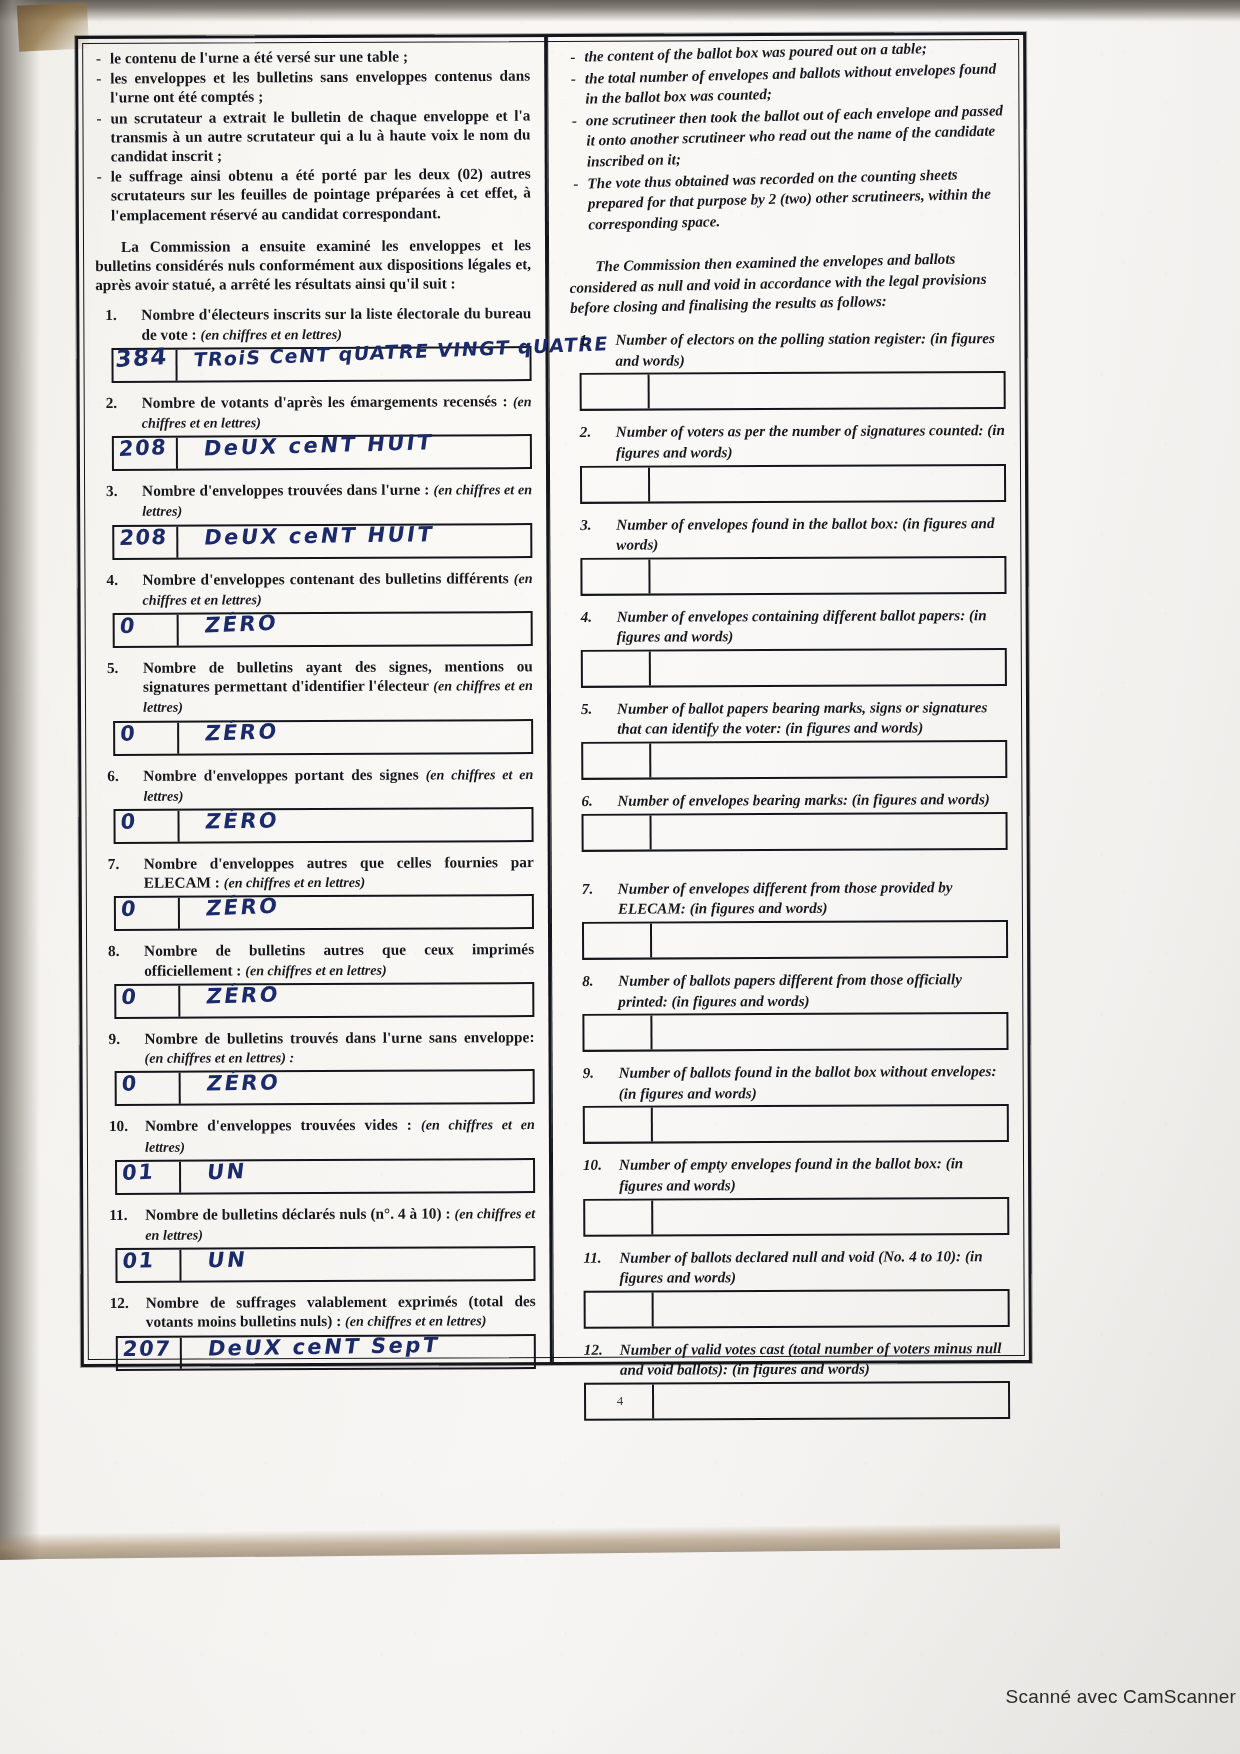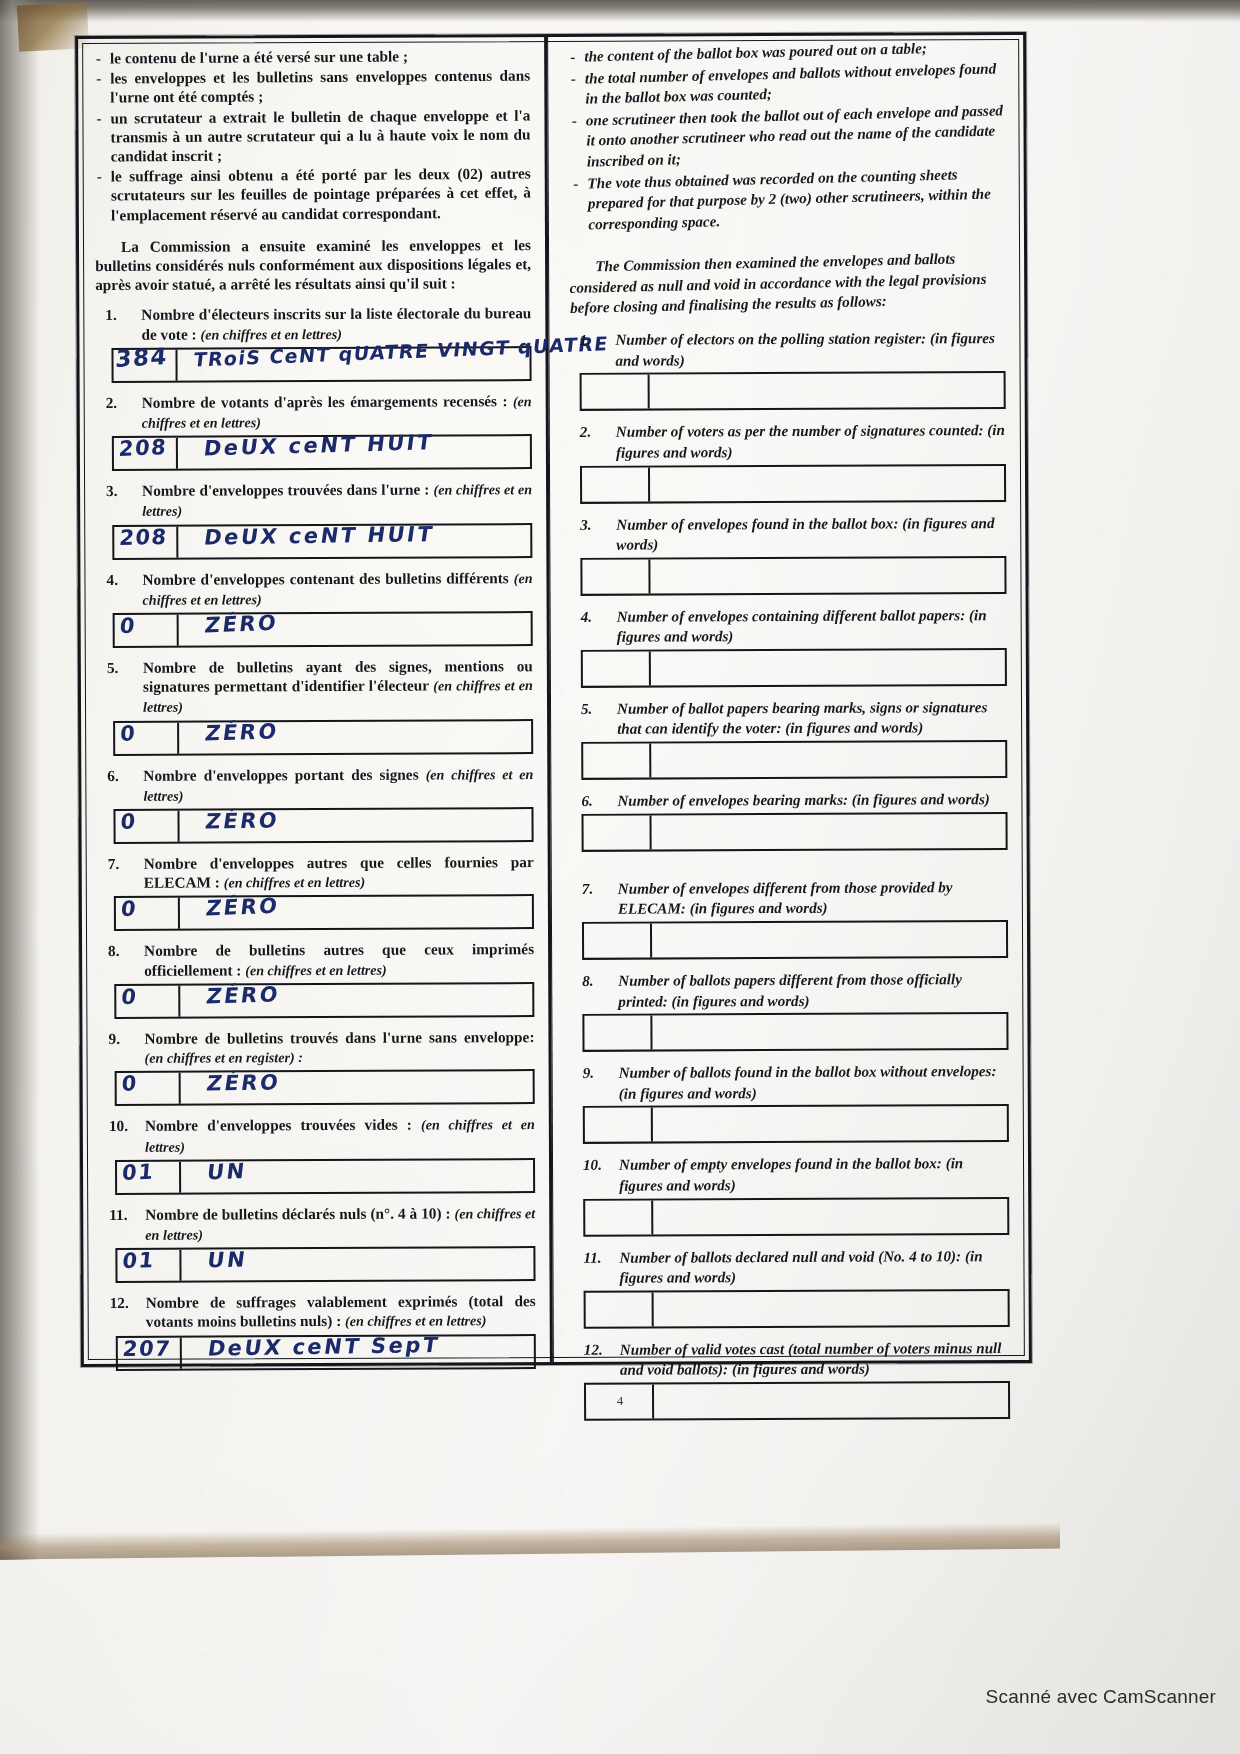--- a/index.html
+++ b/index.html
@@ -224,21 +224,21 @@
     position: absolute;
     left: 50%;
     top: 1393px;
     transform: translateX(-50%);
     font-family: "Liberation Serif", serif;
     font-size: 13px;
     color: #3a3a3a;
   }
   #camscanner {
     position: absolute;
-    right: 24px;
+    right: 4px;
     top: 1686px;
     font-family: "Liberation Sans", sans-serif;
     font-size: 19px;
     color: #2b2b2b;
     letter-spacing: .2px;
   }
 </style>
 </head>
 <body>
 
@@ -324,21 +324,21 @@
               </div>
             </div></li>
           <li><span class="num">8.</span><span>Nombre de bulletins autres que ceux imprimés officiellement :</span> <span class="ital">(en chiffres et en lettres)</span><div class="answer-box box-8">
               <div class="box-fig">
                 <span class="hand hand-fig" style="transform: rotate(0deg) skewX(-7deg);">0</span>
               </div>
               <div class="box-words">
                 <span class="hand hand-words" style="transform: rotate(-1.3deg) skewX(-9deg);">ZÉRO</span>
               </div>
             </div></li>
-          <li><span class="num">9.</span><span>Nombre de bulletins trouvés dans l'urne sans enveloppe:</span> <span class="ital">(en chiffres et en register) :</span><div class="answer-box box-9">
+          <li><span class="num">9.</span><span>Nombre de bulletins trouvés dans l'urne sans enveloppe:</span> <span class="ital">(en chiffres et en lettres) :</span><div class="answer-box box-9">
               <div class="box-fig">
                 <span class="hand hand-fig" style="transform: rotate(-3deg) skewX(-7deg);">0</span>
               </div>
               <div class="box-words">
                 <span class="hand hand-words" style="transform: rotate(-0.6deg) skewX(-9deg);">ZÉRO</span>
               </div>
             </div></li>
           <li><span class="num">10.</span><span>Nombre d'enveloppes trouvées vides :</span> <span class="ital">(en chiffres et en lettres)</span><div class="answer-box box-10">
               <div class="box-fig">
                 <span class="hand hand-fig" style="transform: rotate(-2deg) skewX(-7deg);">01</span>

